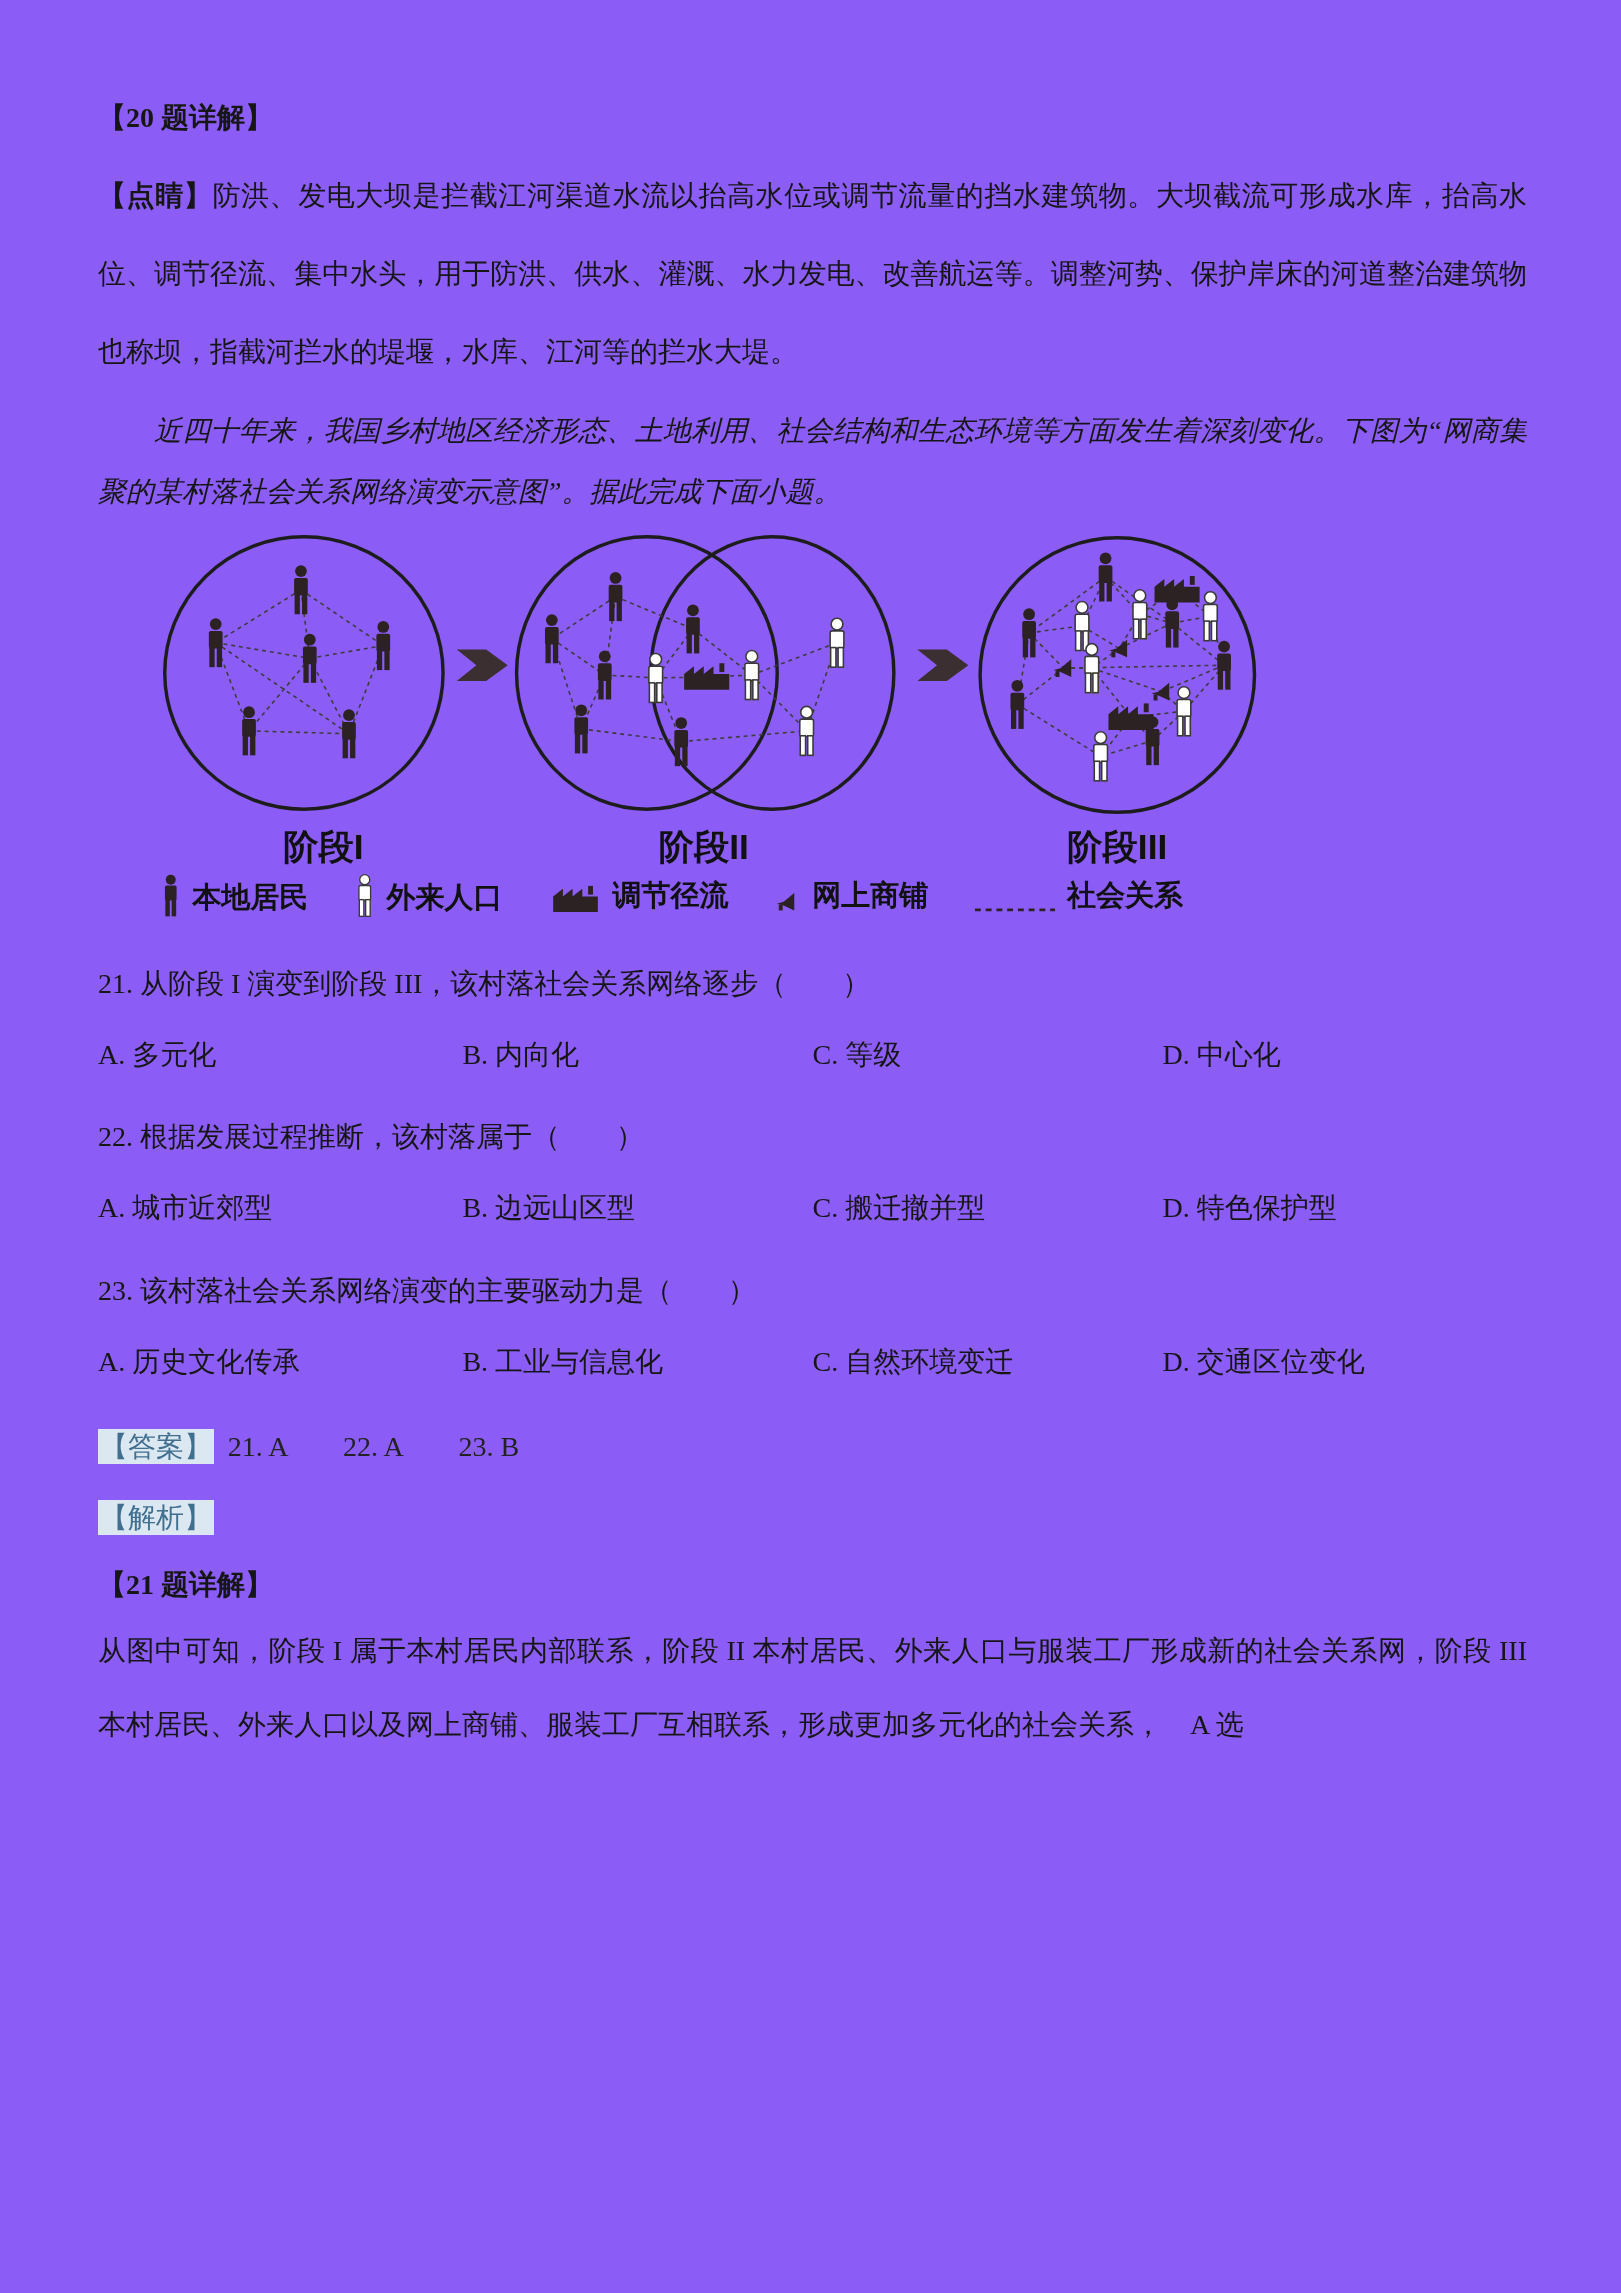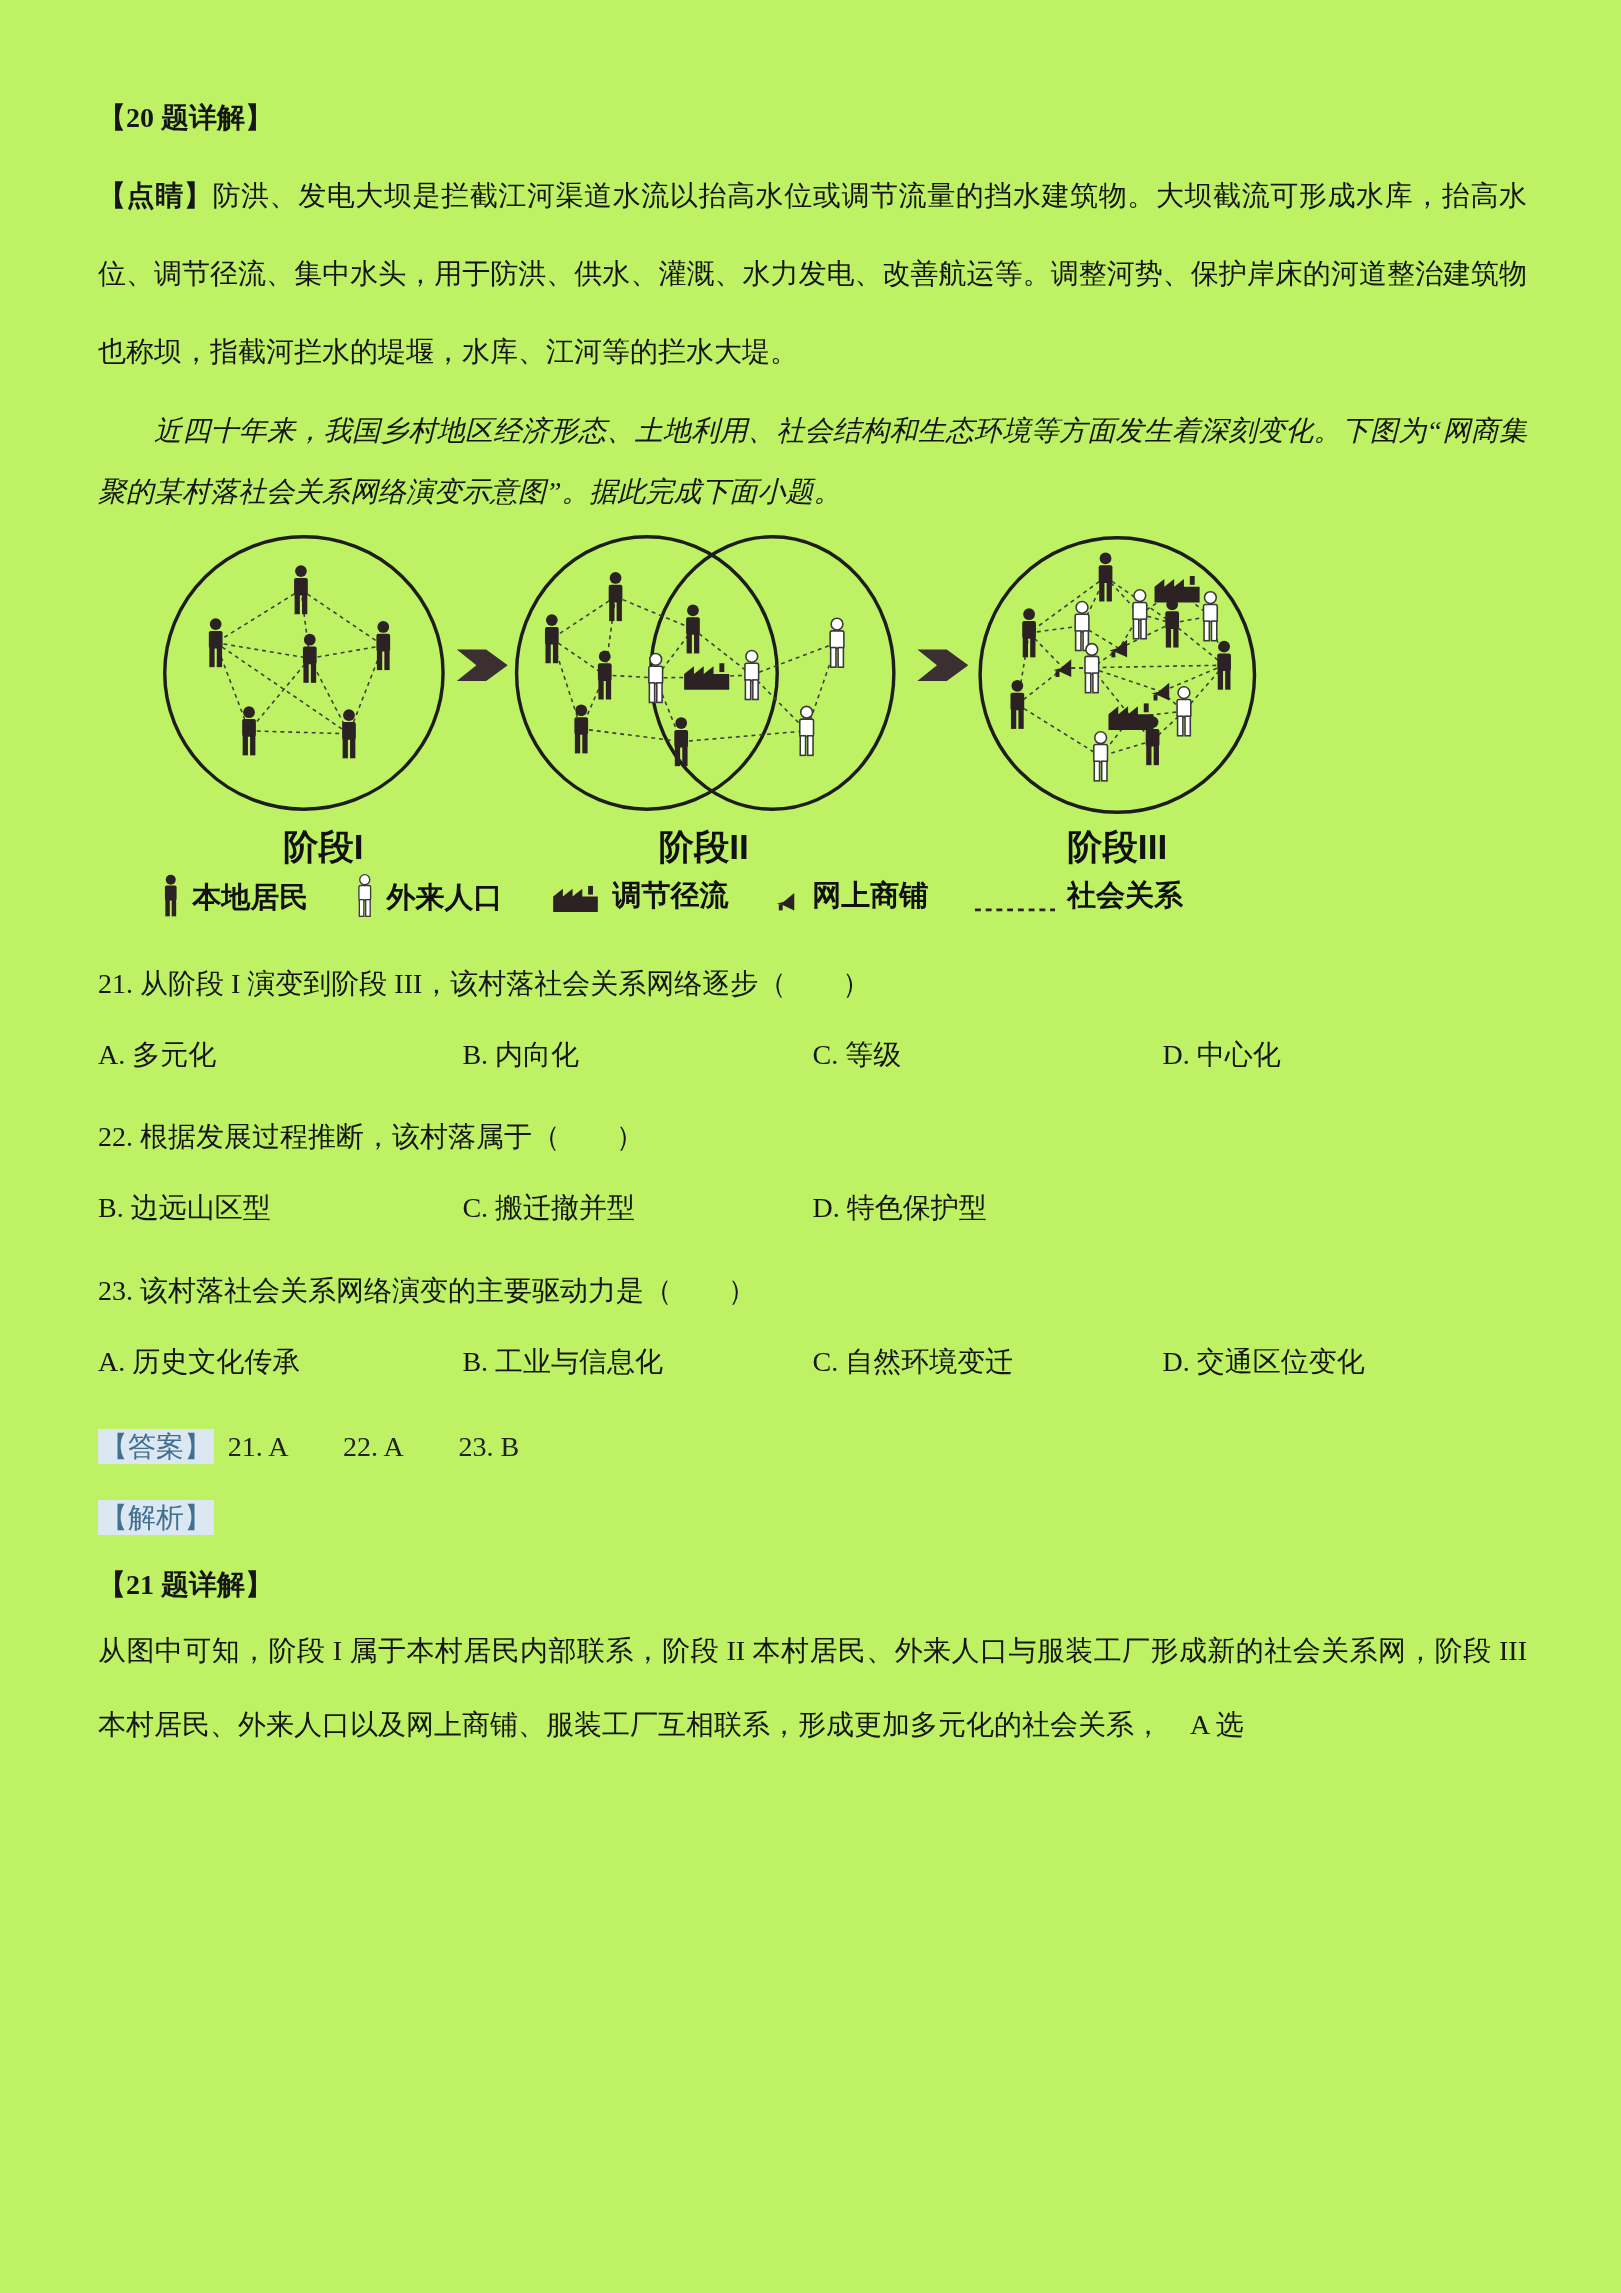--- a/index.html
+++ b/index.html
@@ -1,19 +1,19 @@
 <!DOCTYPE html>
 <html><head>
 <meta charset="utf-8">
 <style>
   html,body{margin:0;padding:0;background:#ffffff;}
   .page{
     position:relative;
     width:1621px;height:2294px;
-    background:#bef264;
+    background:#8b5cf6;
     font-family:"Liberation Serif","DejaVu Serif",serif;
     color:#161616;
     overflow:hidden;
   }
   .content{padding:98px 94px 0 98px;font-size:28px;}
   .h-detail{font-weight:bold;line-height:39px;margin:0 0 19.6px 0;}
   .para{margin:0;text-align:justify;line-height:73px;}
   .para-tip{margin:7.8px 0 0 0;text-align:justify;line-height:78px;}
   .para-tip b{font-weight:bold;}
   .para-intro{margin:9.8px 0 0 0;text-align:justify;line-height:61px;
@@ -229,20 +229,21 @@
         <div class="q-options">
           <span>A. 多元化</span>
           <span>B. 内向化</span>
           <span>C. 等级</span>
           <span>D. 中心化</span>
         </div>
       </div>
       <div class="q-block">
         <div class="q-stem">22. 根据发展过程推断，该村落属于（　　）</div>
         <div class="q-options">
+          <span>A. 城市近郊型</span>
           <span>B. 边远山区型</span>
           <span>C. 搬迁撤并型</span>
           <span>D. 特色保护型</span>
         </div>
       </div>
       <div class="q-block">
         <div class="q-stem">23. 该村落社会关系网络演变的主要驱动力是（　　）</div>
         <div class="q-options">
           <span>A. 历史文化传承</span>
           <span>B. 工业与信息化</span>

